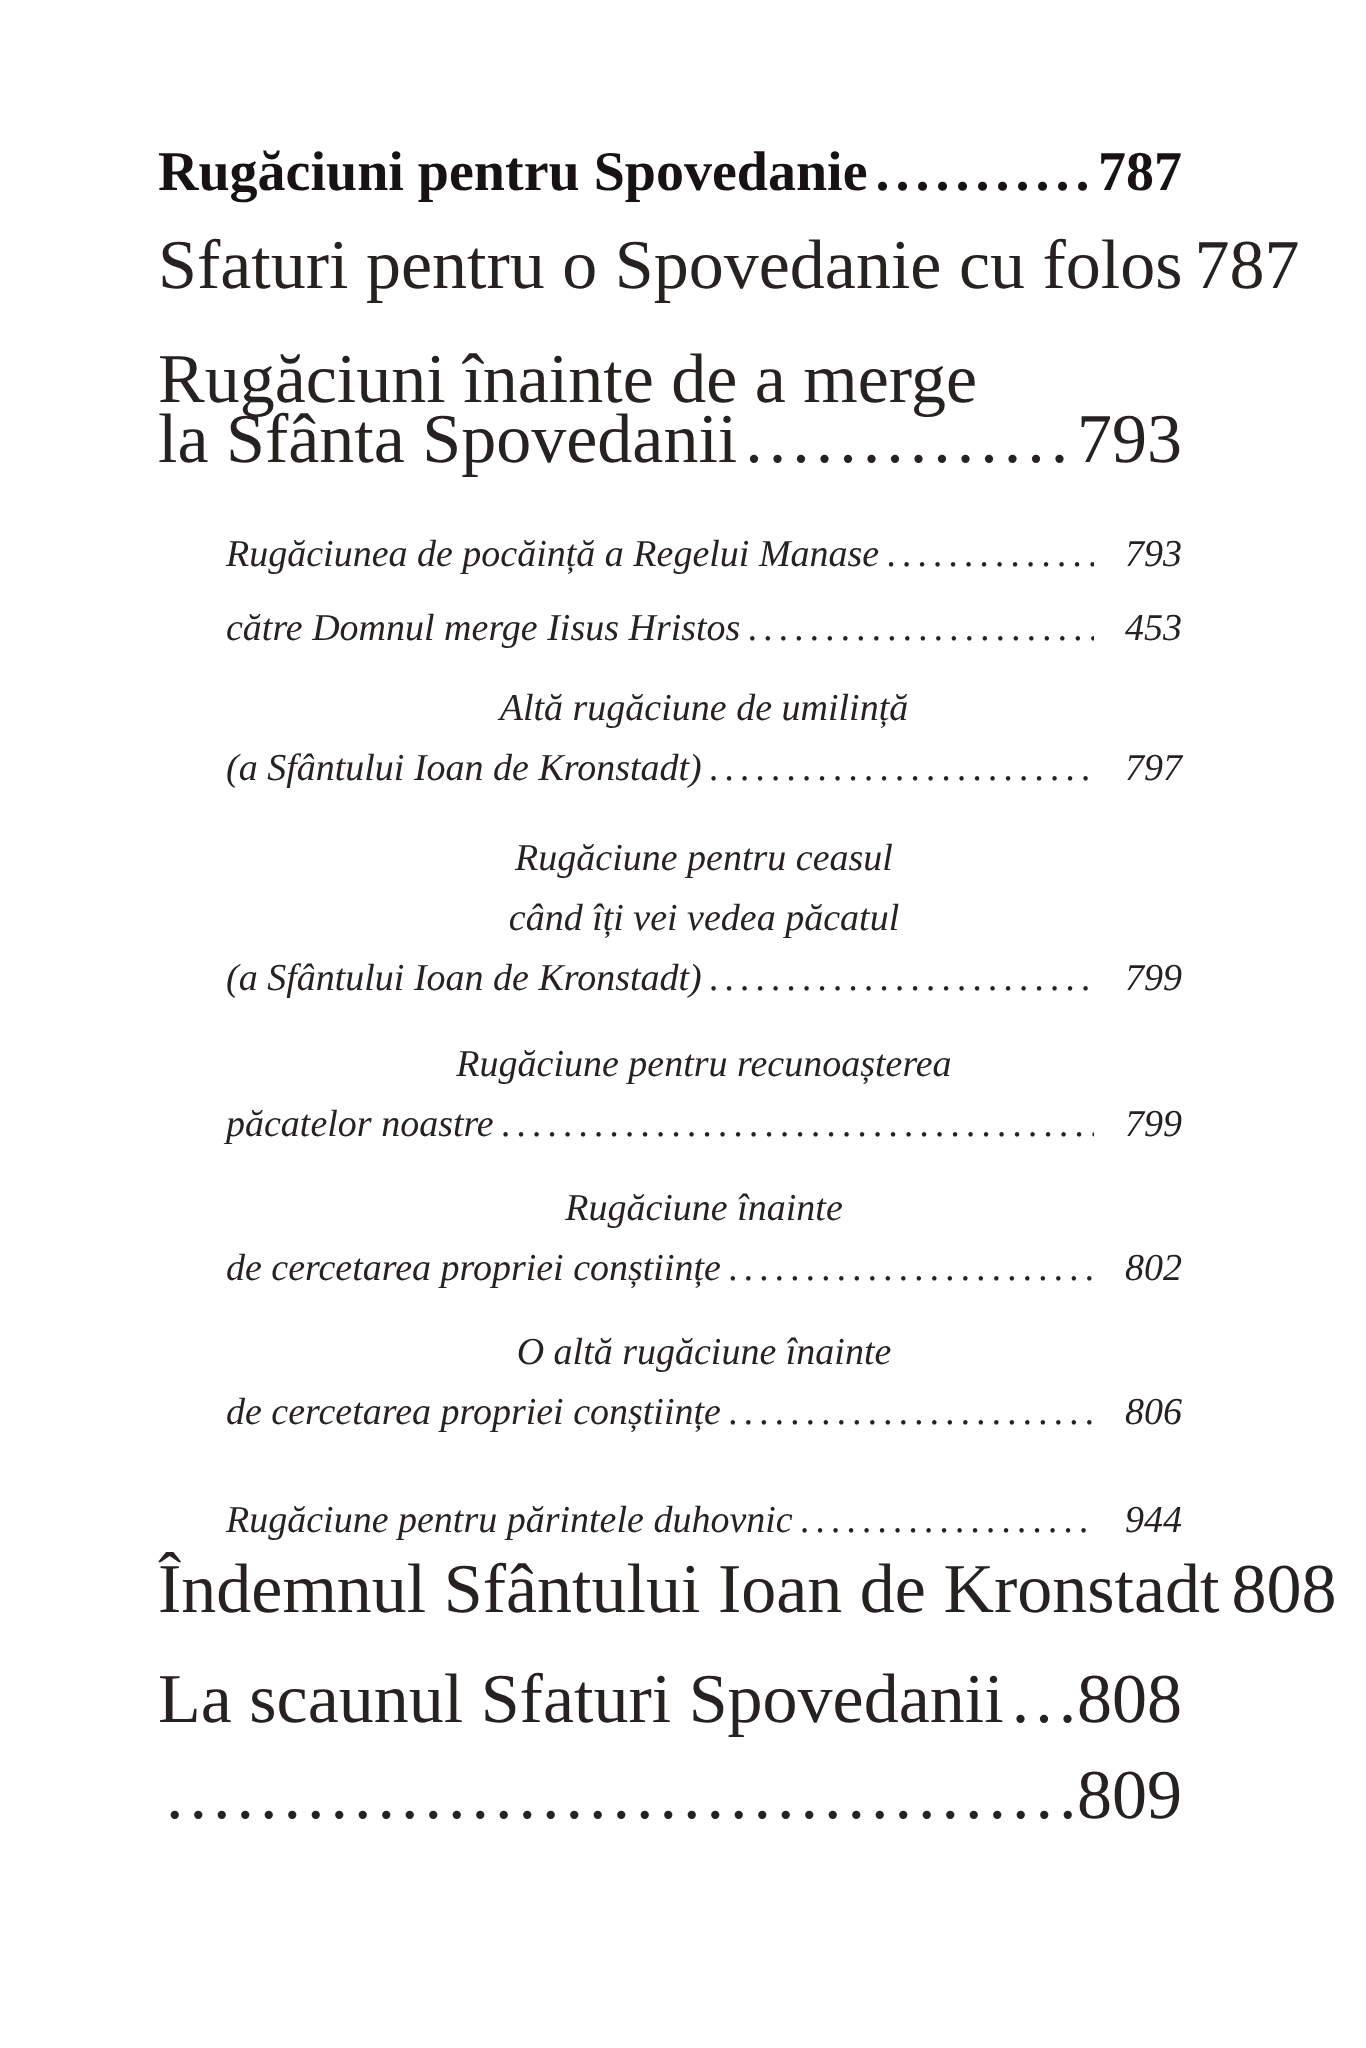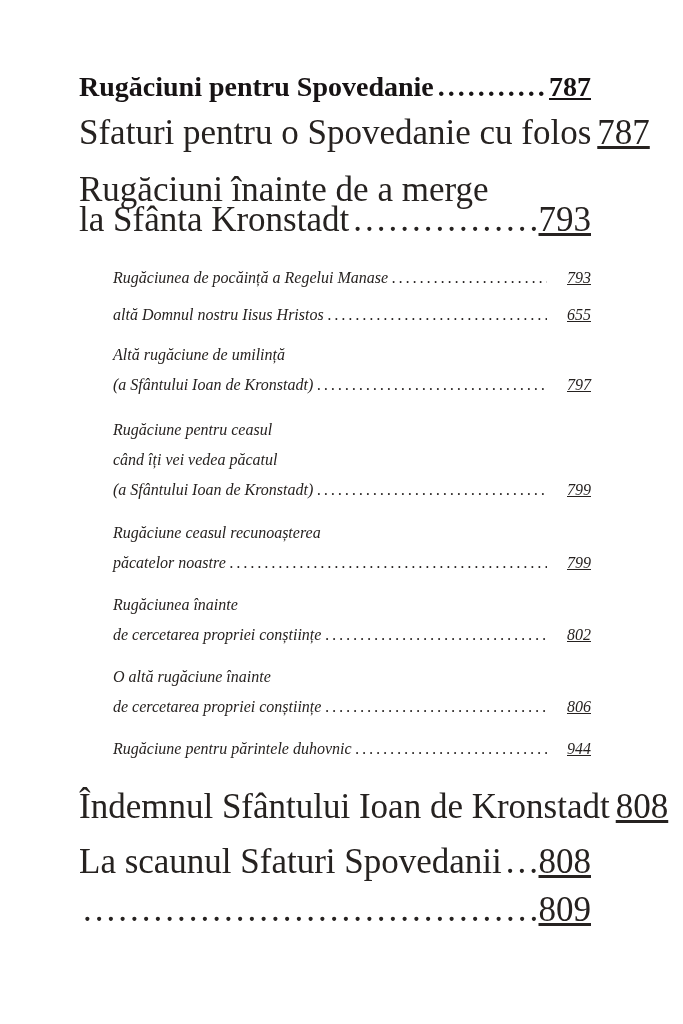--- a/index.html
+++ b/index.html
@@ -38,34 +38,34 @@
     margin: 0 2px 0 4px;
   }
   .dots::after {
     content: "......................................................................................................................................";
     letter-spacing: 3px;
   }
   .pageno {
     flex: 0 0 auto;
     text-align: right;
     min-width: 42px;
-    text-decoration: underline;
   }
   
   .entry.title .line {
     font-weight: bold;
     font-size: 28px;
     line-height: 34px;
     color: #171314;
   }
   .entry.main .line { font-size: 35px; }
   .entry.sub .line {
     font-style: italic;
-    font-size: 16px;
+    font-size: 19px;
     padding-left: 34px;
+    justify-content: center;
   }
 </style>
 </head>
 <body>
 
 <div class="page">
   <div class="toc">
 
     <div class="entry title" style="margin-bottom:14px">
       <div class="line">
@@ -81,39 +81,39 @@
         <span class="dots"></span>
         <span class="pageno">787</span>
       </div>
     </div>
 
     <div class="entry main" style="margin-bottom:28px">
       <div class="line">
         <span class="label">Rugăciuni înainte de a merge</span>
       </div>
       <div class="line">
-        <span class="label">la Sfânta Kronstadt</span>
+        <span class="label">la Sfânta Spovedanii</span>
         <span class="dots"></span>
         <span class="pageno">793</span>
       </div>
     </div>
 
     <div class="entry sub" style="margin-bottom:7px">
       <div class="line">
         <span class="label">Rugăciunea de pocăință a Regelui Manase</span>
         <span class="dots"></span>
         <span class="pageno">793</span>
       </div>
     </div>
 
     <div class="entry sub" style="margin-bottom:10px">
       <div class="line">
-        <span class="label">altă Domnul nostru Iisus Hristos</span>
-        <span class="dots"></span>
-        <span class="pageno">655</span>
+        <span class="label">către Domnul merge Iisus Hristos</span>
+        <span class="dots"></span>
+        <span class="pageno">453</span>
       </div>
     </div>
 
     <div class="entry sub" style="margin-bottom:15px">
       <div class="line">
         <span class="label">Altă rugăciune de umilință</span>
       </div>
       <div class="line">
         <span class="label">(a Sfântului Ioan de Kronstadt)</span>
         <span class="dots"></span>
@@ -130,52 +130,52 @@
       </div>
       <div class="line">
         <span class="label">(a Sfântului Ioan de Kronstadt)</span>
         <span class="dots"></span>
         <span class="pageno">799</span>
       </div>
     </div>
 
     <div class="entry sub" style="margin-bottom:12px">
       <div class="line">
-        <span class="label">Rugăciune ceasul recunoașterea</span>
+        <span class="label">Rugăciune pentru recunoașterea</span>
       </div>
       <div class="line">
         <span class="label">păcatelor noastre</span>
         <span class="dots"></span>
         <span class="pageno">799</span>
       </div>
     </div>
 
     <div class="entry sub" style="margin-bottom:12px">
       <div class="line">
-        <span class="label">Rugăciunea înainte</span>
+        <span class="label">Rugăciune înainte</span>
       </div>
       <div class="line">
         <span class="label">de cercetarea propriei conștiințe</span>
         <span class="dots"></span>
         <span class="pageno">802</span>
       </div>
     </div>
 
-    <div class="entry sub" style="margin-bottom:12px">
+    <div class="entry sub" style="margin-bottom:24px">
       <div class="line">
         <span class="label">O altă rugăciune înainte</span>
       </div>
       <div class="line">
         <span class="label">de cercetarea propriei conștiințe</span>
         <span class="dots"></span>
         <span class="pageno">806</span>
       </div>
     </div>
 
-    <div class="entry sub" style="margin-bottom:28px">
+    <div class="entry sub" style="margin-bottom:4px">
       <div class="line">
         <span class="label">Rugăciune pentru părintele duhovnic</span>
         <span class="dots"></span>
         <span class="pageno">944</span>
       </div>
     </div>
 
     <div class="entry main" style="margin-bottom:25px">
       <div class="line">
         <span class="label">Îndemnul Sfântului Ioan de Kronstadt</span>

